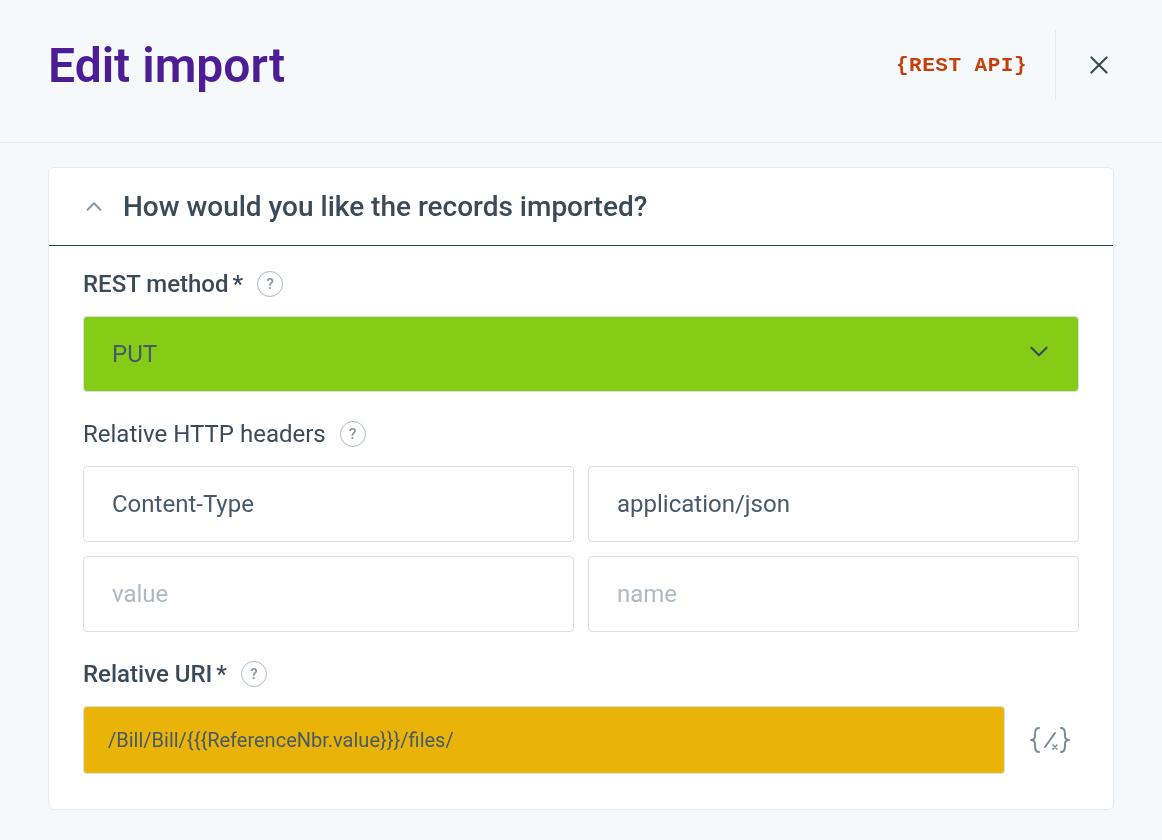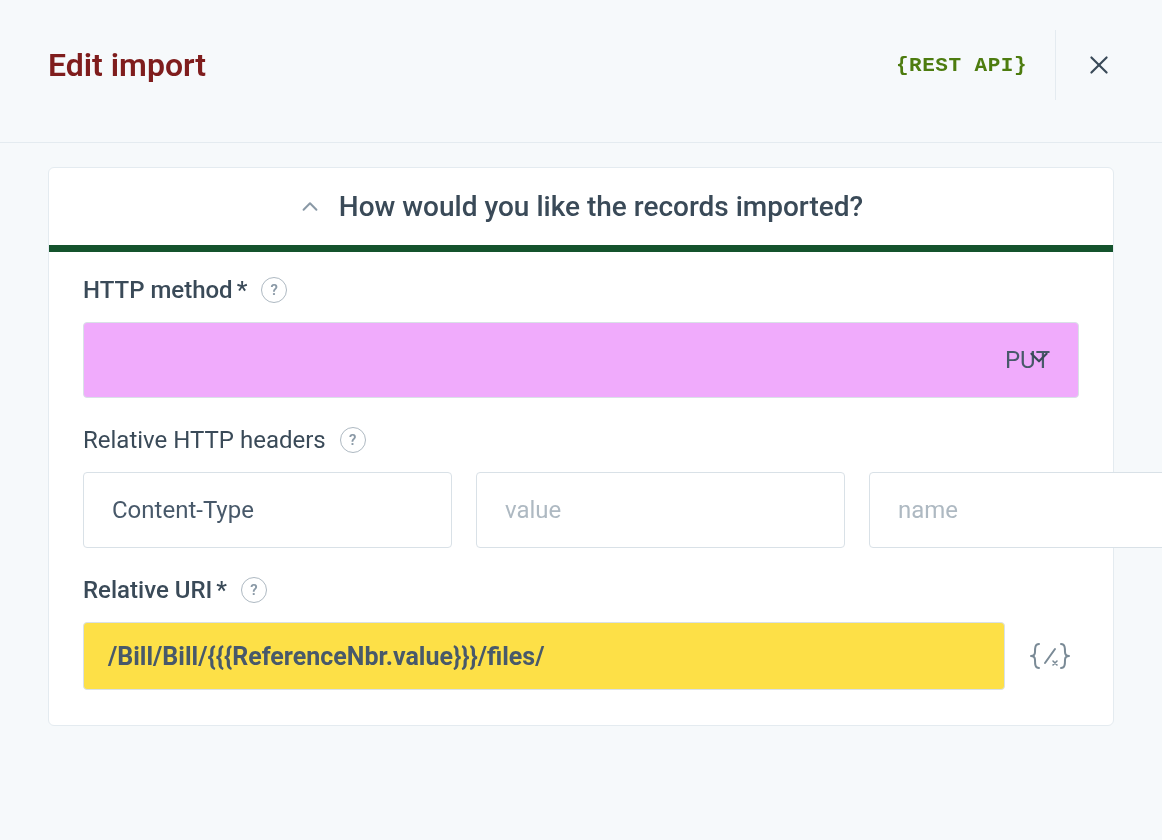--- a/index.html
+++ b/index.html
@@ -13,28 +13,28 @@
   }
 
   .header {
     display: flex;
     align-items: center;
     padding: 30px 48px 42px 48px;
     border-bottom: 1px solid #e4ebf0;
     position: relative;
   }
   .header-title {
-    font-size: 32px;
+    font-size: 48px;
     font-weight: 600;
-    color: #7f1d1d;
+    color: #4c1d95;
     flex: 1;
   }
   .rest-api-badge {
     font-family: "Courier New", Courier, monospace;
-    color: #4d7c0f;
+    color: #c2410c;
     font-size: 21px;
     font-weight: bold;
     letter-spacing: 0.5px;
     margin-right: 28px;
   }
   .vdiv {
     width: 1px;
     height: 70px;
     background: #e4ebf0;
     margin-right: 28px;
@@ -55,23 +55,22 @@
 
   .panel {
     background: #fff;
     border: 1px solid #e4ebf0;
     border-radius: 6px;
   }
   .panel-header {
     display: flex;
     align-items: center;
     padding: 22px 34px;
-    border-bottom: 7px solid #14532d;
-    cursor: pointer;
-    justify-content: center;
+    border-bottom: 1px solid #14532d;
+    cursor: pointer;
   }
   .panel-header .chevron {
     color: #8a99a6;
     margin-right: 18px;
     display: flex;
     align-items: center;
   }
   .panel-header h2 {
     font-size: 28px;
     font-weight: 500;
@@ -116,35 +115,34 @@
     position: relative;
     border: 1px solid #d9e1e7;
     border-radius: 4px;
     height: 76px;
     display: flex;
     align-items: center;
     padding: 0 28px;
     font-size: 24px;
     color: #48596a;
     cursor: pointer;
-    background: #f0abfc;
-    justify-content: flex-end;
+    background: #84cc16;
   }
   .select-wrap .chev-down {
     position: absolute;
     right: 26px;
     top: 50%;
     transform: translateY(-50%);
     color: #3a4a58;
   }
 
   .headers-grid {
     display: grid;
-    grid-template-columns: 1fr 1fr 1fr;
-    gap: 24px;
+    grid-template-columns: 1fr 1fr;
+    gap: 14px;
   }
   .header-input {
     border: 1px solid #d9e1e7;
     border-radius: 4px;
     height: 76px;
     padding: 0 28px;
     font-size: 24px;
     color: #48596a;
     font-family: inherit;
     outline: none;
@@ -158,30 +156,29 @@
     display: flex;
     align-items: stretch;
     gap: 16px;
   }
   .uri-input {
     flex: 1;
     border: 1px solid #d9e1e7;
     border-radius: 4px;
     height: 68px;
     padding: 0 24px;
-    font-size: 25px;
+    font-size: 20px;
     color: #48596a;
     font-family: inherit;
     outline: none;
-    background: #fde047;
+    background: #eab308;
     display: flex;
     align-items: center;
     white-space: nowrap;
     overflow: hidden;
-    font-weight: bold;
   }
   .uri-selected {
     background: #2a7ff0;
     color: #fff;
     padding: 2px 2px;
   }
   .expr-btn {
     width: 58px;
     display: flex;
     align-items: center;
@@ -214,41 +211,42 @@
           <polyline points="5 15 12 8 19 15"></polyline>
         </svg>
       </span>
       <h2>How would you like the records imported?</h2>
     </div>
 
     <div class="panel-body">
 
       <div class="field-row">
         <div class="field-label">
-          <span>HTTP method</span>
+          <span>REST method</span>
           <span class="req">*</span>
           <span class="help-icon">?</span>
         </div>
         <div class="select-wrap">
           <span>PUT</span>
           <span class="chev-down">
             <svg width="26" height="26" viewBox="0 0 24 24" fill="none" stroke="currentColor" stroke-width="2" stroke-linecap="round" stroke-linejoin="round">
               <polyline points="5 9 12 16 19 9"></polyline>
             </svg>
           </span>
         </div>
       </div>
 
       <div class="field-row">
         <div class="field-label field-label-light">
           <span>Relative HTTP headers</span>
           <span class="help-icon">?</span>
         </div>
         <div class="headers-grid">
           <input class="header-input" value="Content-Type" placeholder="name" style="">
+          <input class="header-input" value="application/json" placeholder="value" style="">
           <input class="header-input" value="" placeholder="value" style="">
           <input class="header-input" value="" placeholder="name" style="">
         </div>
       </div>
 
       <div class="field-row" style="margin-bottom:1px">
         <div class="field-label">
           <span>Relative URI</span>
           <span class="req">*</span>
           <span class="help-icon">?</span>

